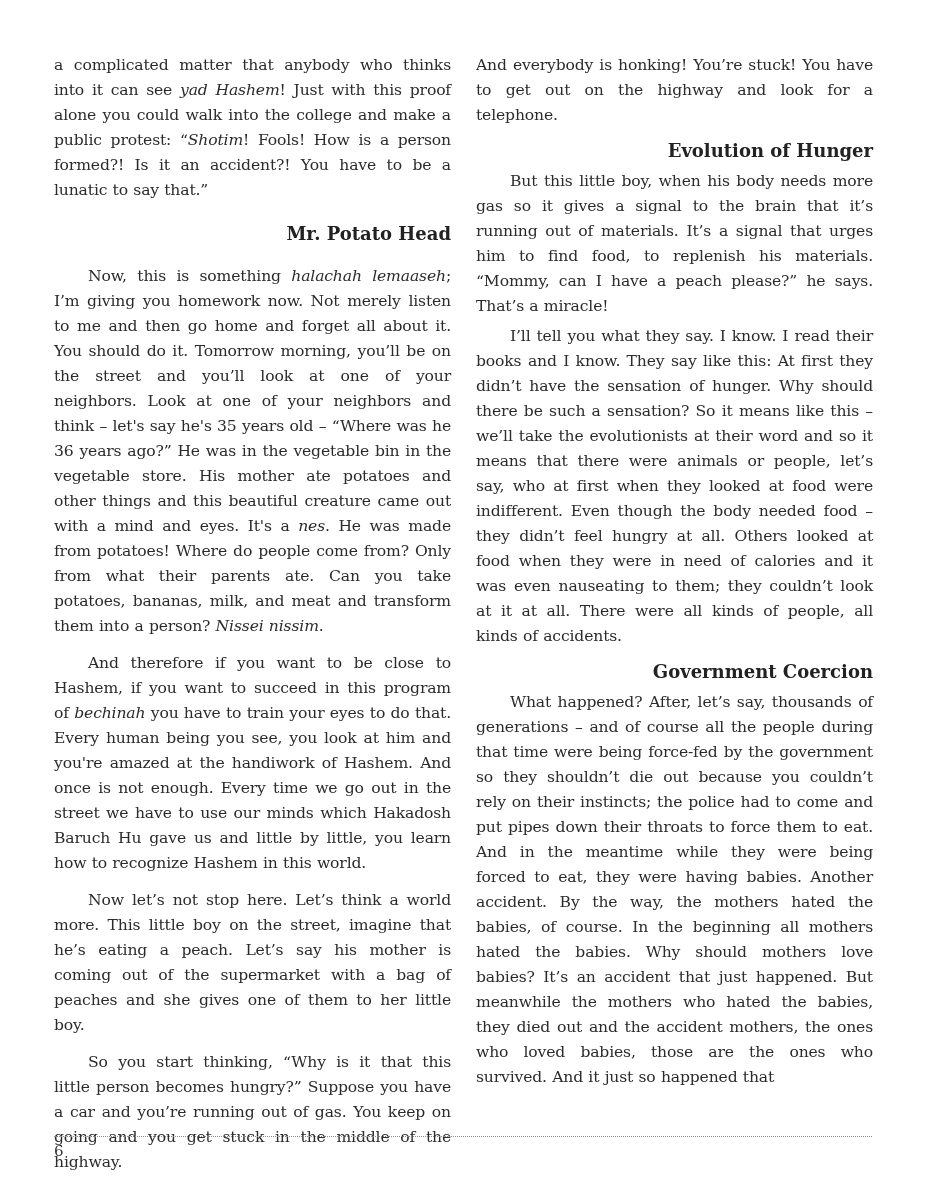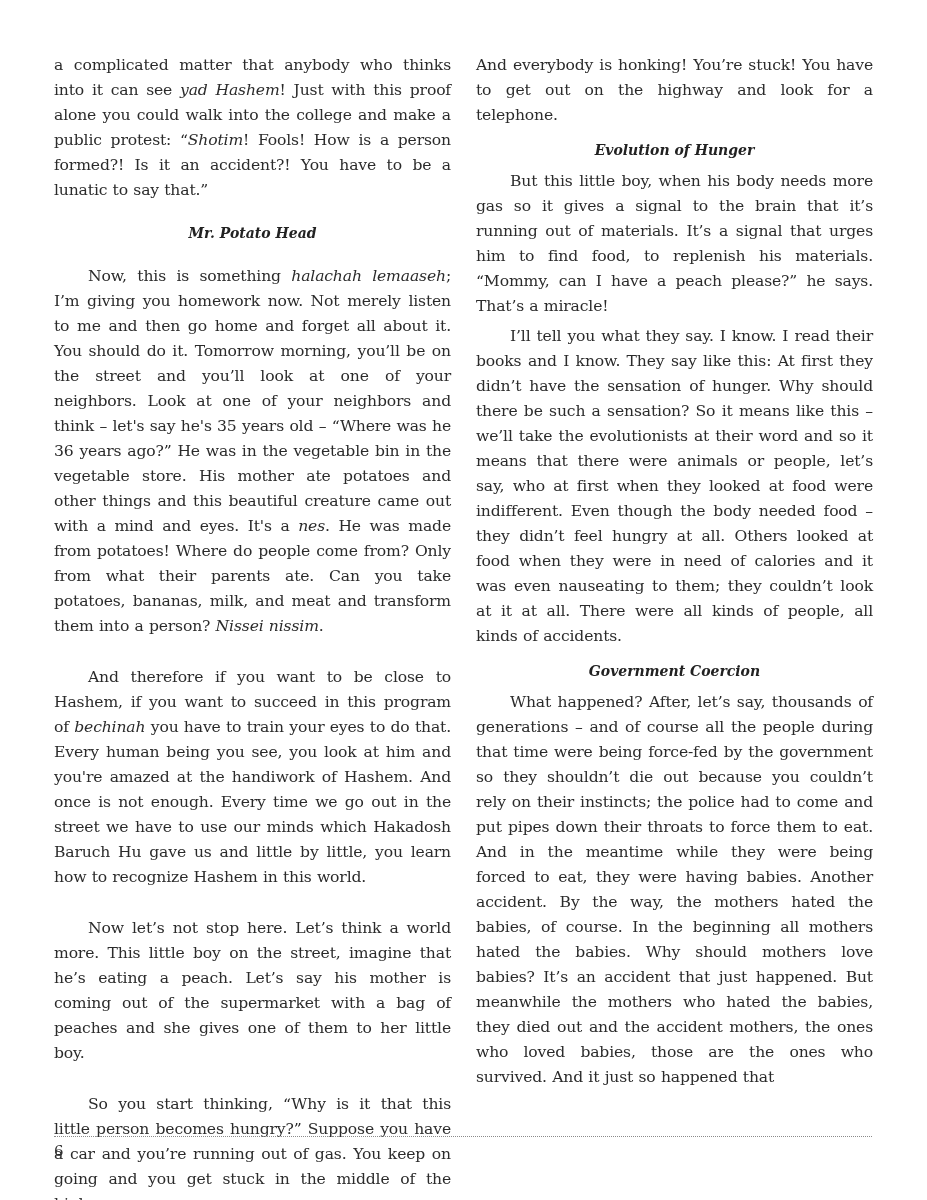--- a/index.html
+++ b/index.html
@@ -4,22 +4,22 @@
   <style>
     html, body { margin: 0; padding: 0; background: #ffffff; }
     body { width: 927px; height: 1200px; position: relative; overflow: hidden;
       font-family: "DejaVu Serif", "Liberation Serif", serif; color: #2b2b2b; }
     .page { position: absolute; left: 0; top: 0; width: 927px; height: 1196px; background: #fff; }
     .column { position: absolute; top: 53px; width: 397px; }
     .col-left { left: 54px; }
     .col-right { left: 476px; }
     .para { margin: 0; font-size: 15.6px; line-height: 25px; text-align: justify; letter-spacing: -0.15px; word-spacing: 0.5px; }
     .para.indent { text-indent: 34px; }
-    .gap { margin-top: 26px; }
-    .heading { margin: 0; font-size: 14px; line-height: 25px; text-align: center; font-weight: bold; font-style: italic; color: #222; }
+    .gap { margin-top: 12px; }
+    .heading { margin: 0; font-size: 18px; line-height: 25px; text-align: right; font-weight: bold; color: #222; }
     .heading.h-left { margin-top: 18px; margin-bottom: 18px; }
     .heading.h-right1 { margin-top: 10px; margin-bottom: 6px; }
     .heading.h-right2 { margin-top: 10px; margin-bottom: 6px; }
     em { font-style: italic; }
     .footer-rule { position: absolute; left: 54px; top: 1136px; width: 818px; height: 0; border-top: 1px dotted #8a8a8a; }
     .page-number { position: absolute; left: 54px; top: 1140px; font-size: 15px; line-height: 22px; color: #333; }
     .running-title { position: absolute; right: 55px; top: 1140px; font-size: 15px; line-height: 22px; font-style: italic; color: #333; }
   </style>
 </head>
 <body>

